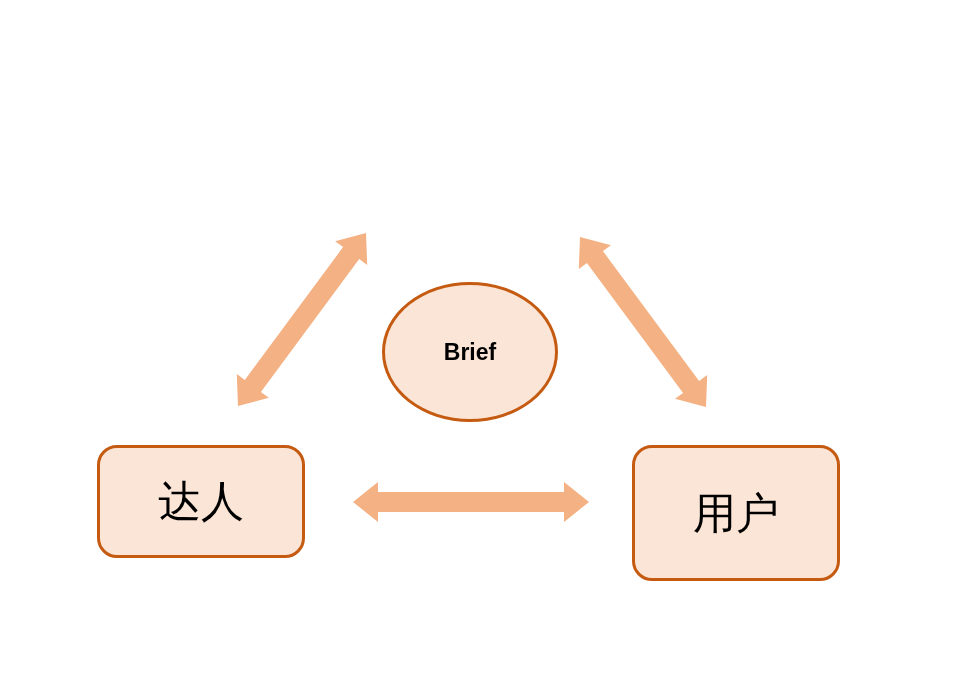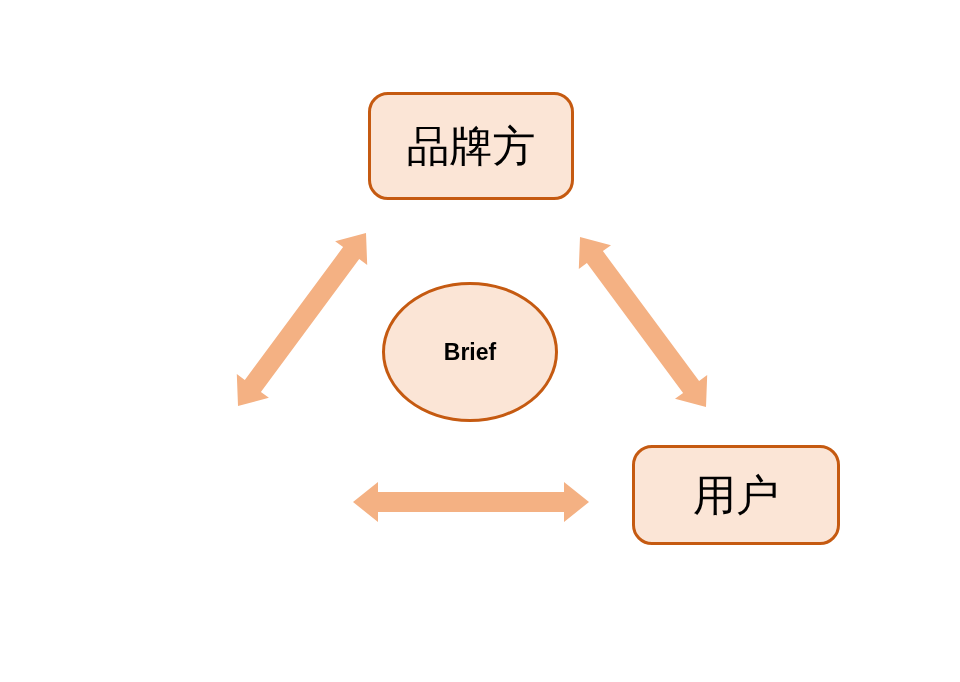--- a/index.html
+++ b/index.html
@@ -39,40 +39,40 @@
     font-weight: 400;
     line-height: 1;
   }
   .ellipse {
     border-radius: 50%;
     font-size: 23px;
     font-weight: bold;
   }
   .node-brand      { left: 368px; top: 92px;  width: 206px; height: 108px; }
   .node-influencer { left: 97px;  top: 445px; width: 208px; height: 113px; }
-  .node-user       { left: 632px; top: 445px; width: 208px; height: 100px; }
+  .node-user       { left: 632px; top: 445px; width: 208px; height: 136px; }
   .node-brief      { left: 382px; top: 282px; width: 176px; height: 140px; }
 </style>
 </head>
 <body>
 
 <div class="canvas">
 
   <svg class="arrows" width="960" height="682" viewBox="0 0 960 682" aria-hidden="true">
     <polygon fill="#F4B183" points="238.0,406.0 268.9,397.8 260.9,391.9 359.2,259.0 367.2,265.0 366.0,233.0 335.1,241.2 343.1,247.1 244.8,380.0 236.8,374.0"></polygon>
     <polygon fill="#F4B183" points="580.0,237.0 578.8,269.0 586.9,263.0 683.1,392.9 675.0,398.8 706.0,407.0 707.2,375.0 699.1,381.0 602.9,251.1 611.0,245.2"></polygon>
     <polygon fill="#F4B183" points="353.0,502.0 378.0,522.0 378.0,512.0 564.0,512.0 564.0,522.0 589.0,502.0 564.0,482.0 564.0,492.0 378.0,492.0 378.0,482.0"></polygon>
   </svg>
 
-  <div class="node box node-brand">
-    <span>品牌方</span>
-  </div>
 
   <div class="node ellipse node-brief">
     <span>Brief</span>
   </div>
 
+  <div class="node box node-influencer">
+    <span>达人</span>
+  </div>
 
   <div class="node box node-user">
     <span>用户</span>
   </div>
 
 </div>
 
 </body></html>

